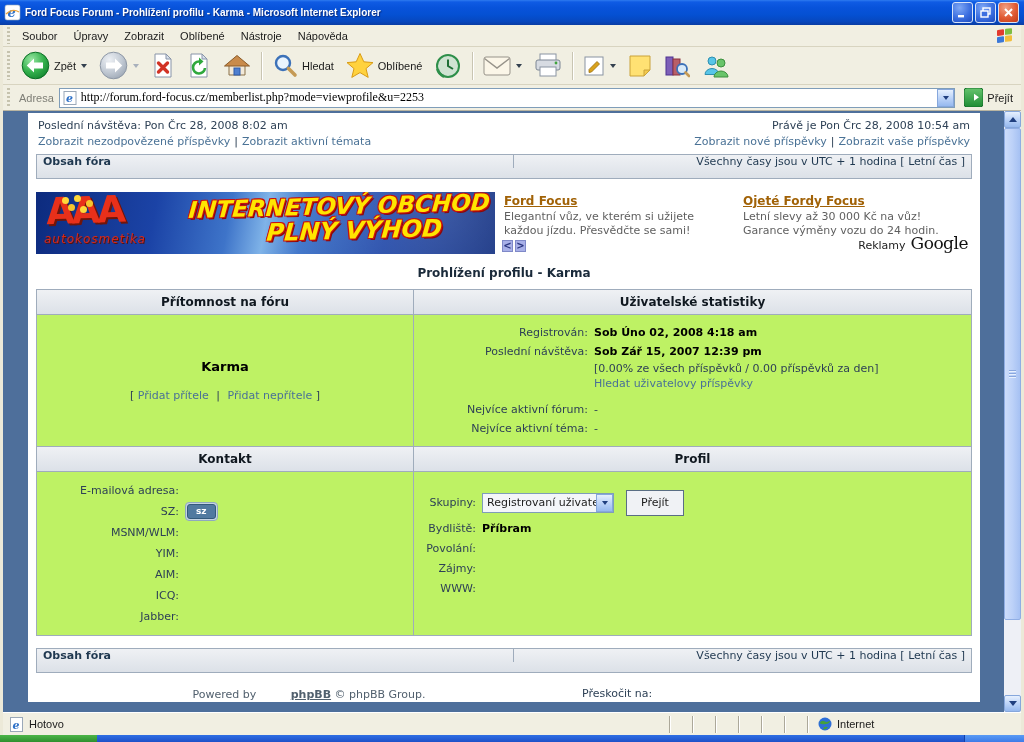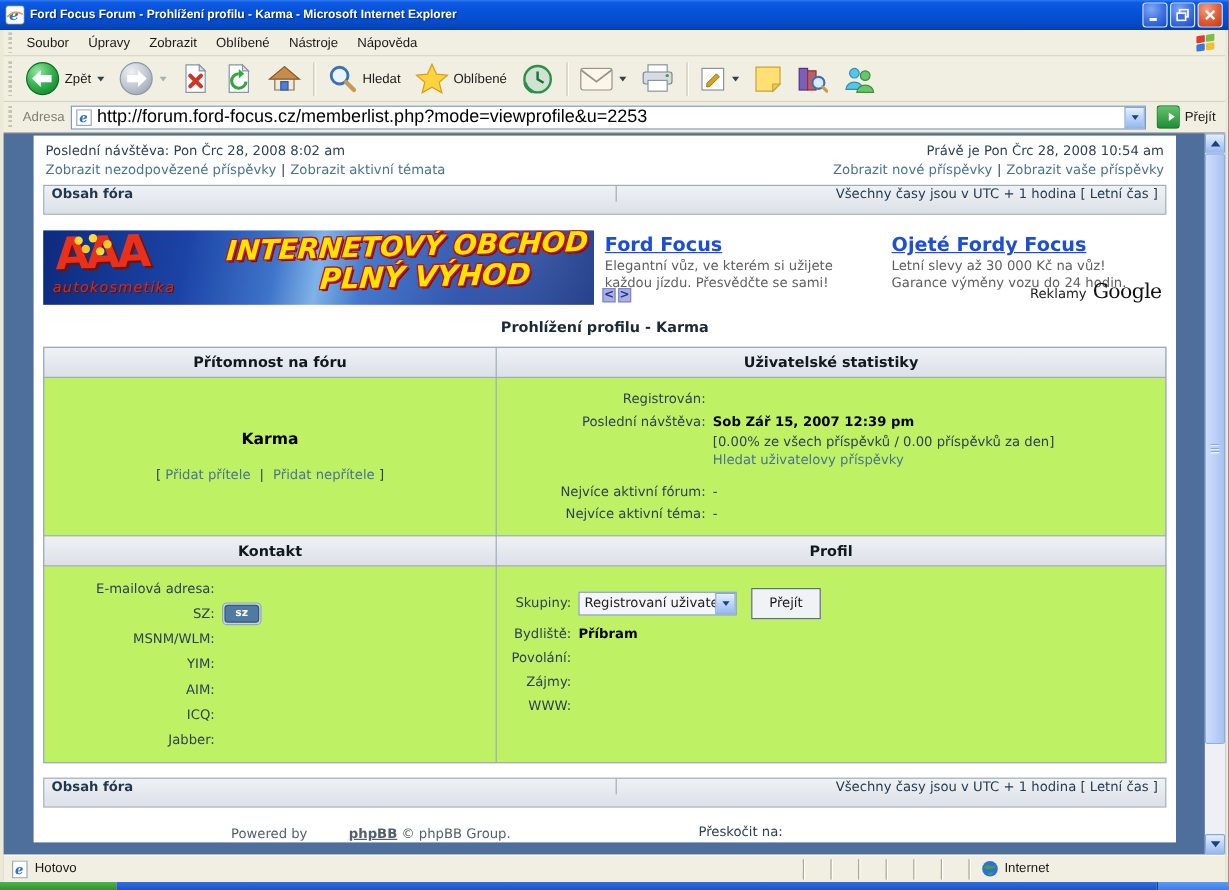--- a/index.html
+++ b/index.html
@@ -41,21 +41,21 @@
     border-top:4px solid #33404F; margin-left:1px; }
   .caret.dis { border-top-color:#A8B0BC; }
   .tb-sep { width:1px; height:28px; background:#C9C5B2; box-shadow:1px 0 0 #fff; margin:0 3px; }
 
   
   .addressbar { height:26px; display:flex; align-items:center; background:#F1EFE2;
     border-bottom:1px solid #B9B5A2; padding:0 4px 0 2px; gap:5px; }
   .addr-label { font-size:11px; color:#7E7E76; }
   .addr-input { flex:1; height:20px; background:#fff; border:1px solid #7F9DB9;
     display:flex; align-items:center; padding-left:3px; }
-  .addr-input .url { font-size:15px; color:#000; flex:1; white-space:nowrap; overflow:hidden; margin-left:4px; }
+  .addr-input .url { font-size:12px; color:#000; flex:1; white-space:nowrap; overflow:hidden; margin-left:4px;font-family:Liberation Serif, serif; }
   .xp-drop { width:17px; height:18px; display:flex; align-items:center; justify-content:center;
     background:linear-gradient(180deg,#E6F0FE 0%,#BDD4F8 50%,#96B9EF 100%); border:1px solid #86A7DC; }
   .xp-drop i { width:0; height:0; border-left:3px solid transparent; border-right:3px solid transparent;
     border-top:4px solid #1F3F7F; }
   .go-btn { display:flex; align-items:center; gap:4px; padding:1px 4px; }
   .go-btn .lbl { font-size:11px; color:#1A1A1A; }
 
   
   .client { margin:0 3px; }
   .content { position:relative; height:601px; background:#4E6F9B; overflow:hidden; }
@@ -87,21 +87,21 @@
     letter-spacing:1px; text-shadow:1px 1px 0 #5A1208; }
   .headline { position:absolute; right:6px; top:3px; text-align:center; transform:skewX(-6deg) rotate(-1.5deg);
     font-weight:bold; font-style:italic; color:#FFE500; line-height:1.04;
     text-shadow:-1px -1px 0 #C81010,1px -1px 0 #C81010,-1px 1px 0 #C81010,1px 1px 0 #C81010,2px 2px 0 #8A0A0A; }
   .headline .h1 { font-size:23px; letter-spacing:0; }
   .headline .h2 { font-size:24px; padding-left:34px; }
 
   .ads { flex:1; position:relative; background:#fff; padding:2px 4px; }
   .adcols { display:flex; gap:14px; }
   .ad { width:225px; }
-  .ad .atitle { font-size:16px; font-weight:bold; color:#1d4ed8; text-decoration:underline; cursor:pointer; }
+  .ad .atitle { font-size:12px; font-weight:bold; color:#a16207; text-decoration:underline; cursor:pointer; }
   .ad .abody { font-size:11px; color:#5F5F5F; line-height:14px; margin-top:2px; }
   .pager { position:absolute; left:2px; bottom:2px; display:flex; gap:2px; }
   .pgbtn { width:11px; height:12px; background:#A8B0E8; border:1px solid #7F89C8; color:#2A3580;
     font-size:10px; line-height:10px; text-align:center; font-weight:bold; cursor:pointer; }
   .attrib { position:absolute; right:4px; bottom:1px; display:flex; align-items:baseline; gap:5px; }
   .attrib .rk { font-size:11px; color:#222; }
   .attrib .gg { font-family:"DejaVu Serif",serif; font-size:17px; color:#111; letter-spacing:-0.5px; }
 
   .pgtitle { text-align:center; font-weight:bold; font-size:12px; color:#1A2A3A; margin-top:12px; }
 
@@ -442,20 +442,21 @@
               <a class="flink">Přidat přítele</a>
               <span class="sep">|</span>
               <a class="flink">Přidat nepřítele</a>
               <span>]</span>
             </span>
           </div>
 
           <div class="td">
             <div class="srow">
                 <span class="lab">Registrován:</span>
+                <span class="val">Sob Úno 02, 2008 4:18 am</span>
               </div>
             <div class="srow">
                 <span class="lab">Poslední návštěva:</span>
                 <span class="val">Sob Zář 15, 2007 12:39 pm</span>
               </div>
             <div class="srow" style="line-height:15px">
                 <span class="lab"></span>
                 <span class="valn">[0.00% ze všech příspěvků / 0.00 příspěvků za den]</span>
               </div>
             <div class="srow" style="line-height:16px">

